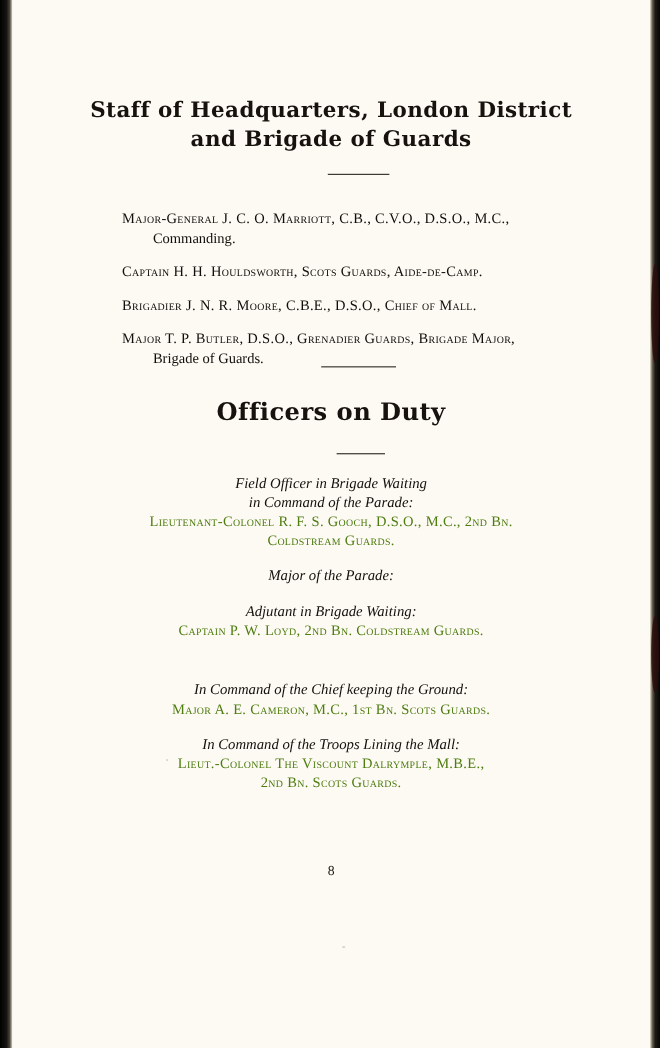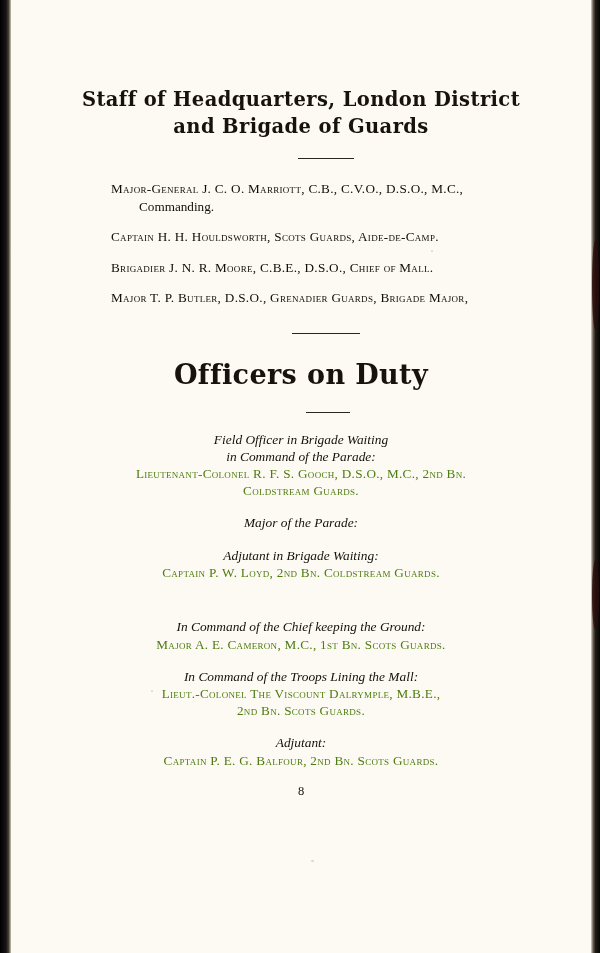--- a/index.html
+++ b/index.html
@@ -89,34 +89,35 @@
   #staff-list {
     position: absolute;
     left: 100px; top: 180px;
     width: 440px;
   }
   .staff-entry {
     margin-bottom: 13px;
     font-size: 13.2px;
     line-height: 17.5px;
     color: #100d0a;
+    margin-top: 10px;
   }
   .staff-entry .line1 { display: block; }
   .staff-entry .line2 { display: block; padding-left: 28px; }
   .sc {
     font-variant: small-caps;
     letter-spacing: 0.3px;
   }
 
   #officers-heading {
     position: absolute;
     left: 50px; top: 358px;
     width: 480px;
     text-align: center;
-    font-size: 27px;
+    font-size: 22px;
     line-height: 34px;
   }
 
   #duty-list {
     position: absolute;
     left: 60px; top: 432px;
     width: 460px;
     text-align: center;
   }
   .duty-block { margin-bottom: 16px; }
@@ -184,20 +185,21 @@
       <div class="staff-entry">
         <span class="line1 sc">Captain H. H. Houldsworth, Scots Guards, Aide-de-Camp.</span>
       </div>
 
       <div class="staff-entry">
         <span class="line1 sc">Brigadier J. N. R. Moore, C.B.E., D.S.O., Chief of Mall.</span>
       </div>
 
       <div class="staff-entry">
         <span class="line1 sc">Major T. P. Butler, D.S.O., Grenadier Guards, Brigade Major,</span>
+        <span class="line2">Brigade of Guards.</span>
       </div>
 
     </div>
 
     <div class="rule" id="rule2"></div>
 
     <div id="officers-heading" class="gothic">Officers on Duty</div>
 
     <div class="rule" id="rule3"></div>
 
@@ -241,28 +243,20 @@
       <div class="duty-block">
         <div class="duty-title">
           <span class="t1">In Command of the Troops Lining the Mall:</span>
         </div>
         <div class="duty-name">
           <span class="n1">Lieut.-Colonel The Viscount Dalrymple, M.B.E.,</span>
           <span class="n2">2nd Bn. Scots Guards.</span>
         </div>
       </div>
 
-      <div class="duty-block">
-        <div class="duty-title">
-          <span class="t1">Adjutant:</span>
-        </div>
-        <div class="duty-name">
-          <span class="n1">Captain P. E. G. Balfour, 2nd Bn. Scots Guards.</span>
-        </div>
-      </div>
 
     </div>
 
     <div id="page-number">8</div>
 
     <div class="speck" style="left:140px; top:690px; width:2px; height:2px;"></div>
     <div class="speck" style="left:420px; top:250px; width:2px; height:2px;"></div>
     <div class="speck" style="left:300px; top:860px; width:3px; height:2px;"></div>
 
   </div>

